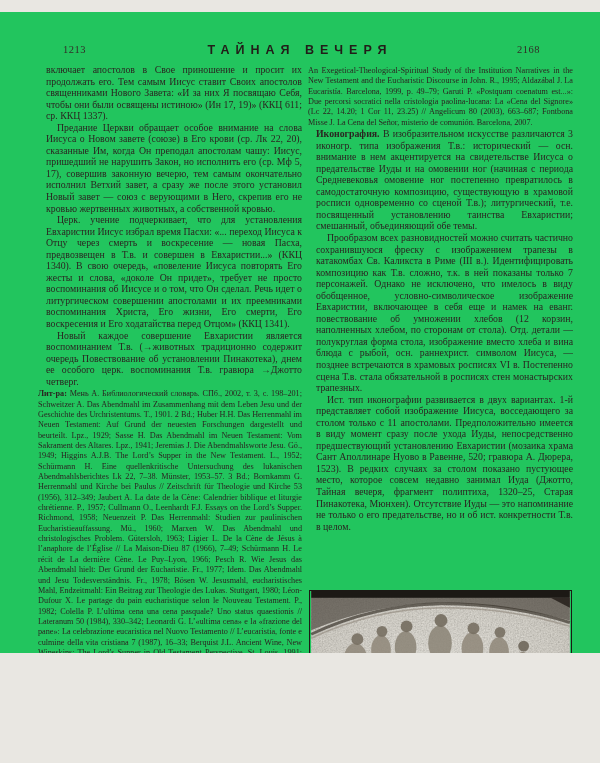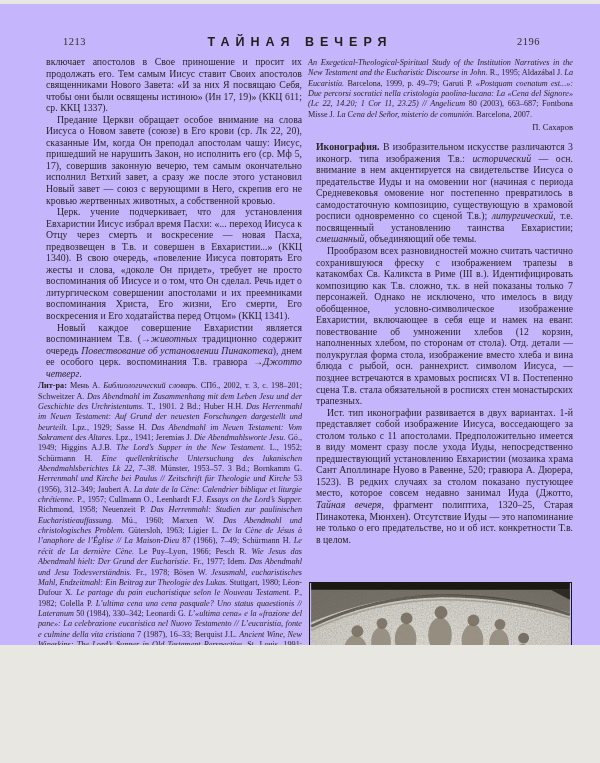--- a/index.html
+++ b/index.html
@@ -3,22 +3,22 @@
 <meta charset="utf-8">
 <style>
   * { margin:0; padding:0; box-sizing:border-box; }
   html,body { width:600px; height:763px; }
   body {
     background:#e9e7e2;
     font-family:"Liberation Serif","DejaVu Serif",serif;
     color:#2b2521;
   }
   .page {
-    position:absolute; left:0; top:4px; width:600px; height:641px;
-    background:#c4b5fd; overflow:hidden;
+    position:absolute; left:0; top:12px; width:600px; height:641px;
+    background:#22c55e; overflow:hidden;
   }
   .pagenum { position:absolute; top:32px; font-size:10.5px; letter-spacing:.5px; color:#332d28; }
   .pagenum.left  { left:63px; }
   .pagenum.right { right:60px; }
   .ptitle {
     position:absolute; top:31px; left:0; width:100%; text-align:center;
     font-family:"Liberation Sans","DejaVu Sans",sans-serif;
     font-weight:bold; font-size:12.5px; letter-spacing:6px; color:#221d19;
   }
   .col { position:absolute; top:52px; overflow:hidden; }
@@ -27,50 +27,49 @@
   .body-p {
     font-size:9.8px; line-height:11.55px; text-align:justify;
     hyphens:auto;margin-left:8px; -webkit-hyphens:auto;
   }
   .body-p.indent { text-indent:11px; }
   .biblio {
     font-size:8.2px; line-height:10.35px; text-align:justify;
     margin-top:2px; hyphens:auto; -webkit-hyphens:auto;
   }
   .signature { font-size:8.6px; line-height:10px; text-align:right; margin:2px 0 9px; }
-  .it { font-style:italic; }
+  .it { }
   .bd { font-weight:bold;text-align:right; }
   figure { position:absolute; left:309px; top:578px; width:264px; }
   figure svg { display:block; border:1px solid #1c1915; }
   figcaption {
     margin-top:4px;
     font-family:"Liberation Sans","DejaVu Sans",sans-serif;
     font-size:7.6px; font-weight:bold; letter-spacing:.2px; color:#1d1a17;
   }
 </style>
 </head>
 <body>
 
 <div class="page">
 
   <div class="pagenum left">1213</div>
   <div class="ptitle">ТАЙНАЯ ВЕЧЕРЯ</div>
-  <div class="pagenum right">2196</div>
+  <div class="pagenum right">2168</div>
 
   <div class="col left">
     <p class="body-p" lang="ru"><span>включает апостолов в Свое приношение и просит их продолжать его. Тем самым Иисус ставит Своих апостолов священниками Нового Завета: «И за них Я посвящаю Себя, чтобы они были освящены истиною» (Ин 17, 19)» (ККЦ 611; ср. ККЦ 1337).</span></p>
     <p class="body-p indent" lang="ru"><span>Предание Церкви обращает особое внимание на слова Иисуса о Новом завете (союзе) в Его крови (ср. Лк 22, 20), сказанные Им, когда Он преподал апостолам чашу: Иисус, пришедший не нарушить Закон, но исполнить его (ср. Мф 5, 17), совершив законную вечерю, тем самым окончательно исполнил Ветхий завет, а сразу же после этого установил Новый завет — союз с верующими в Него, скрепив его не кровью жертвенных животных, а собственной кровью.</span></p>
     <p class="body-p indent" lang="ru"><span>Церк. учение подчеркивает, что для установления Евхаристии Иисус избрал время Пасхи: «... переход Иисуса к Отцу через смерть и воскресение — новая Пасха, предвозвещен в Т.в. и совершен в Евхаристии...» (ККЦ 1340). В свою очередь, «повеление Иисуса повторять Его жесты и слова, «доколе Он придет», требует не просто воспоминания об Иисусе и о том, что Он сделал. Речь идет о литургическом совершении апостолами и их преемниками воспоминания Христа, Его жизни, Его смерти, Его воскресения и Его ходатайства перед Отцом» (ККЦ 1341).</span></p>
     <p class="body-p indent" lang="ru"><span>Новый каждое совершение Евхаристии является воспоминанием Т.в. (→</span><span class="it">животных</span><span> традиционно содержит очередь </span><span class="it">Повествование об установлении Пинакотека</span><span>), днем ее особого церк. воспоминания Т.в. гравюра →</span><span class="it">Джотто четверг</span><span>.</span></p>
     <p class="biblio" lang="de"><span class="bd">Лит-ра: </span><span>Мень А. </span><span class="it">Библиологический словарь. </span><span>СПб., 2002, т. 3, с. 198–201; Schweitzer A. </span><span class="it">Das Abendmahl im Zusammenhang mit dem Leben Jesu und der Geschichte des Urchristentums. </span><span>T., 1901. 2 Bd.; Huber H.H. </span><span class="it">Das Herrenmahl im Neuen Testament: Auf Grund der neuesten Forschungen dargestellt und beurteilt. </span><span>Lpz., 1929; Sasse H. </span><span class="it">Das Abendmahl im Neuen Testament: Vom Sakrament des Altares. </span><span>Lpz., 1941; Jeremias J. </span><span class="it">Die Abendmahlsworte Jesu. </span><span>Gö., 1949; Higgins A.J.B. </span><span class="it">The Lord’s Supper in the New Testament. </span><span>L., 1952; Schürmann H. </span><span class="it">Eine quellenkritische Untersuchung des lukanischen Abendmahlsberichtes Lk 22, 7–38. </span><span>Münster, 1953–57. 3 Bd.; Bornkamm G. </span><span class="it">Herrenmahl und Kirche bei Paulus // Zeitschrift für Theologie und Kirche </span><span>53 (1956), 312–349; Jaubert A. </span><span class="it">La date de la Cène: Calendrier biblique et liturgie chrétienne. </span><span>P., 1957; Cullmann O., Leenhardt F.J. </span><span class="it">Essays on the Lord’s Supper. </span><span>Richmond, 1958; Neuenzeit P. </span><span class="it">Das Herrenmahl: Studien zur paulinischen Eucharistieauffassung. </span><span>Mü., 1960; Marxen W. </span><span class="it">Das Abendmahl und christologisches Problem. </span><span>Gütersloh, 1963; Ligier L. </span><span class="it">De la Cène de Jésus à l’anaphore de l’Église // La Maison-Dieu </span><span>87 (1966), 7–49; Schürmann H. </span><span class="it">Le récit de La dernière Cène. </span><span>Le Puy–Lyon, 1966; Pesch R. </span><span class="it">Wie Jesus das Abendmahl hielt: Der Grund der Eucharistie. </span><span>Fr., 1977; Idem. </span><span class="it">Das Abendmahl und Jesu Todesverständnis. </span><span>Fr., 1978; Bösen W. </span><span class="it">Jesusmahl, eucharistisches Mahl, Endzeitmahl: Ein Beitrag zur Theologie des Lukas. </span><span>Stuttgart, 1980; Léon-Dufour X. </span><span class="it">Le partage du pain eucharistique selon le Nouveau Testament. </span><span>P., 1982; Colella P. </span><span class="it">L’ultima cena una cena pasquale? Uno status quaestionis // Lateranum </span><span>50 (1984), 330–342; Leonardi G. </span><span class="it">L’«ultima cena» e la «frazione del pane»: La celebrazione eucaristica nel Nuovo Testamento // L’eucaristia, fonte e culmine della vita cristiana </span><span>7 (1987), 16–33; Berquist J.L. </span><span class="it">Ancient Wine, New Wineskins: The Lord’s Supper in Old Testament Perspective. </span><span>St. Louis, 1991; Lemoine B. </span><span class="it">Étude comparée des quatre récits de la Cène // Ephemerides liturgicae </span><span>103 (1994), 52–72; Ullatt S. </span><span class="it">The Spirituality of the Sacrificial and the Meal Aspects of the Eucharist:</span></p>
   </div>
 
   <div class="col right">
     <p class="biblio" lang="en"><span class="it">An Exegetical-Theological-Spiritual Study of the Institution Narratives in the New Testament and the Eucharistic Discourse in John. </span><span>R., 1995; Aldazábal J. </span><span class="it">La Eucaristía. </span><span>Barcelona, 1999, p. 49–79; Garuti P. </span><span class="it">«Postquam coenatum est...»: Due percorsi socratici nella cristologia paolina-lucana: La «Cena del Signore» (Lc 22, 14.20; 1 Cor 11, 23.25) // Angelicum </span><span>80 (2003), 663–687; Fontbona Misse J. </span><span class="it">La Cena del Señor, misterio de comunión. </span><span>Barcelona, 2007.</span></p>
-    <p class="signature">П. Сахаров</p>
     <p class="body-p" lang="ru"><span class="bd">Иконография. </span><span>В изобразительном искусстве различаются 3 иконогр. типа изображения Т.в.: </span><span class="it">исторический</span><span> — осн. внимание в нем акцентируется на свидетельстве Иисуса о предательстве Иуды и на омовении ног (начиная с периода Средневековья омовение ног постепенно превратилось в самодостаточную композицию, существующую в храмовой росписи одновременно со сценой Т.в.); </span><span class="it">литургический</span><span>, т.е. посвященный установлению таинства Евхаристии; </span><span class="it">смешанный</span><span>, объединяющий обе темы.</span></p>
     <p class="body-p indent" lang="ru"><span>Прообразом всех разновидностей можно считать частично сохранившуюся фреску с изображением трапезы в катакомбах Св. Каликста в Риме (III в.). Идентифицировать композицию как Т.в. сложно, т.к. в ней показаны только 7 персонажей. Однако не исключено, что имелось в виду обобщенное, условно-символическое изображение Евхаристии, включающее в себя еще и намек на еванг. повествование об умножении хлебов (12 корзин, наполненных хлебом, по сторонам от стола). Отд. детали — полукруглая форма стола, изображение вместо хлеба и вина блюда с рыбой, осн. раннехрист. символом Иисуса, — позднее встречаются в храмовых росписях VI в. Постепенно сцена Т.в. стала обязательной в росписях стен монастырских трапезных.</span></p>
     <p class="body-p indent" lang="ru"><span>Ист. тип иконографии развивается в двух вариантах. 1-й представляет собой изображение Иисуса, восседающего за столом только с 11 апостолами. Предположительно имеется в виду момент сразу после ухода Иуды, непосредственно предшествующий установлению Евхаристии (мозаика храма Сант Аполлинаре Нуово в Равенне, 520; гравюра А. Дюрера, 1523). В редких случаях за столом показано пустующее место, которое совсем недавно занимал Иуда (Джотто, </span><span class="it">Тайная вечеря</span><span>, фрагмент полиптиха, 1320–25, Старая Пинакотека, Мюнхен). Отсутствие Иуды — это напоминание не только о его предательстве, но и об ист. конкретности Т.в. в целом.</span></p>
   </div>
 
   <figure>
     <svg width="263" height="122" viewBox="0 0 263 122" role="img">
       <defs>
         <filter id="grain" x="0" y="0" width="100%" height="100%">
           <feTurbulence type="fractalNoise" baseFrequency="0.7" numOctaves="3" seed="11" stitchTiles="stitch"></feTurbulence>

